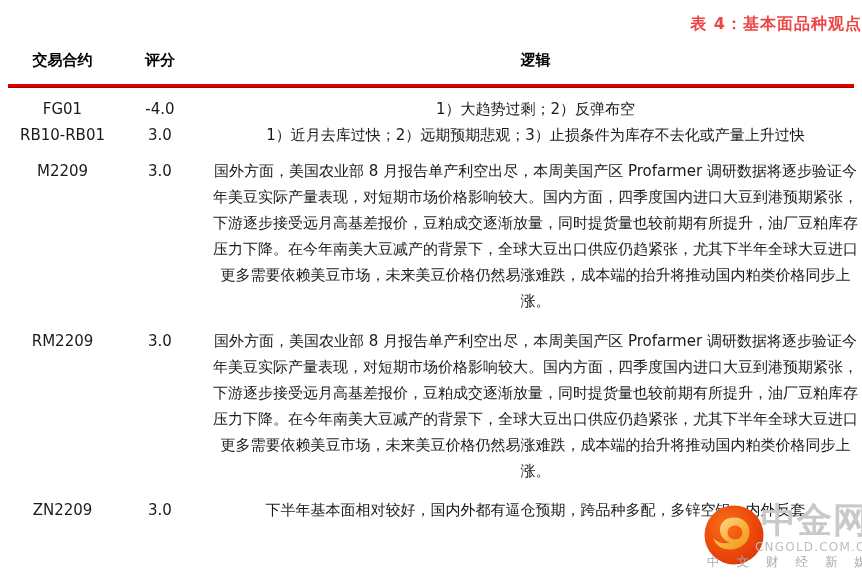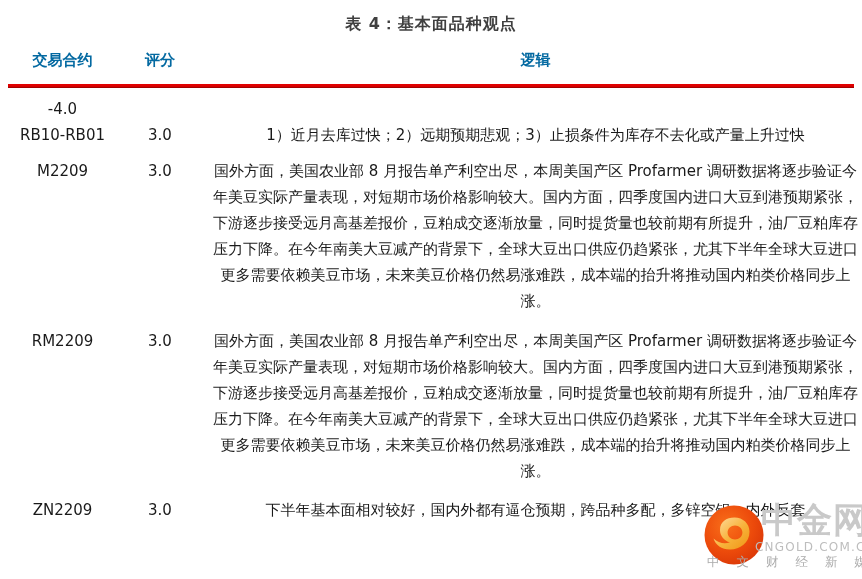--- a/index.html
+++ b/index.html
@@ -2,26 +2,26 @@
 <html><head>
 <meta charset="utf-8">
 <style>
   html,body{margin:0;padding:0;background:#ffffff;}
   .page{
     position:relative;width:862px;height:579px;overflow:hidden;
     background:#ffffff;color:#1a1a1a;
     font-family:"DejaVu Sans","Liberation Sans",sans-serif;
   }
   .title{
-    margin:13px 0 0 0;text-align:center;
-    font-size:16px;font-weight:bold;line-height:22px;color:#404040;
+    margin:13px 0 0 0;text-align:right;
+    font-size:16px;font-weight:bold;line-height:22px;color:#ef4444;
     letter-spacing:1px;
   }
   .grid{display:grid;grid-template-columns:125px 70px 1fr;}
-  .thead{margin-top:16px;font-weight:bold;font-size:15px;line-height:18px;color:#0369a1;}
+  .thead{margin-top:16px;font-weight:bold;font-size:15px;line-height:18px;color:#000000;}
   .thead .hc{text-align:center;}
   .thead .logic-h{padding-left:14px;}
   .rule{height:4px;margin:15px 8px 0 8px;
     background:linear-gradient(to bottom,#e10000 55%,#8d0000 100%);}
   .trow{font-size:15px;}
   .cell{line-height:26px;}
   .contract,.score{text-align:center;white-space:nowrap;}
   .logic{text-align:center;padding-left:14px;}
   .trow-0{margin-top:8px;}
   .trow-1{}
@@ -49,21 +49,23 @@
   <div class="grid thead">
     <div class="hc">交易合约</div>
     <div class="hc">评分</div>
     <div class="hc logic-h">逻辑</div>
   </div>
 
   <div class="rule"></div>
 
   <div id="rows">
   <div class="grid trow trow-0">
+    <div class="cell contract">FG01</div>
     <div class="cell score">-4.0</div>
+    <div class="cell logic">1）大趋势过剩；2）反弹布空</div>
   </div>
 
   <div class="grid trow trow-1">
     <div class="cell contract">RB10-RB01</div>
     <div class="cell score">3.0</div>
     <div class="cell logic">1）近月去库过快；2）远期预期悲观；3）止损条件为库存不去化或产量上升过快</div>
   </div>
 
   <div class="grid trow trow-2">
     <div class="cell contract">M2209</div>

